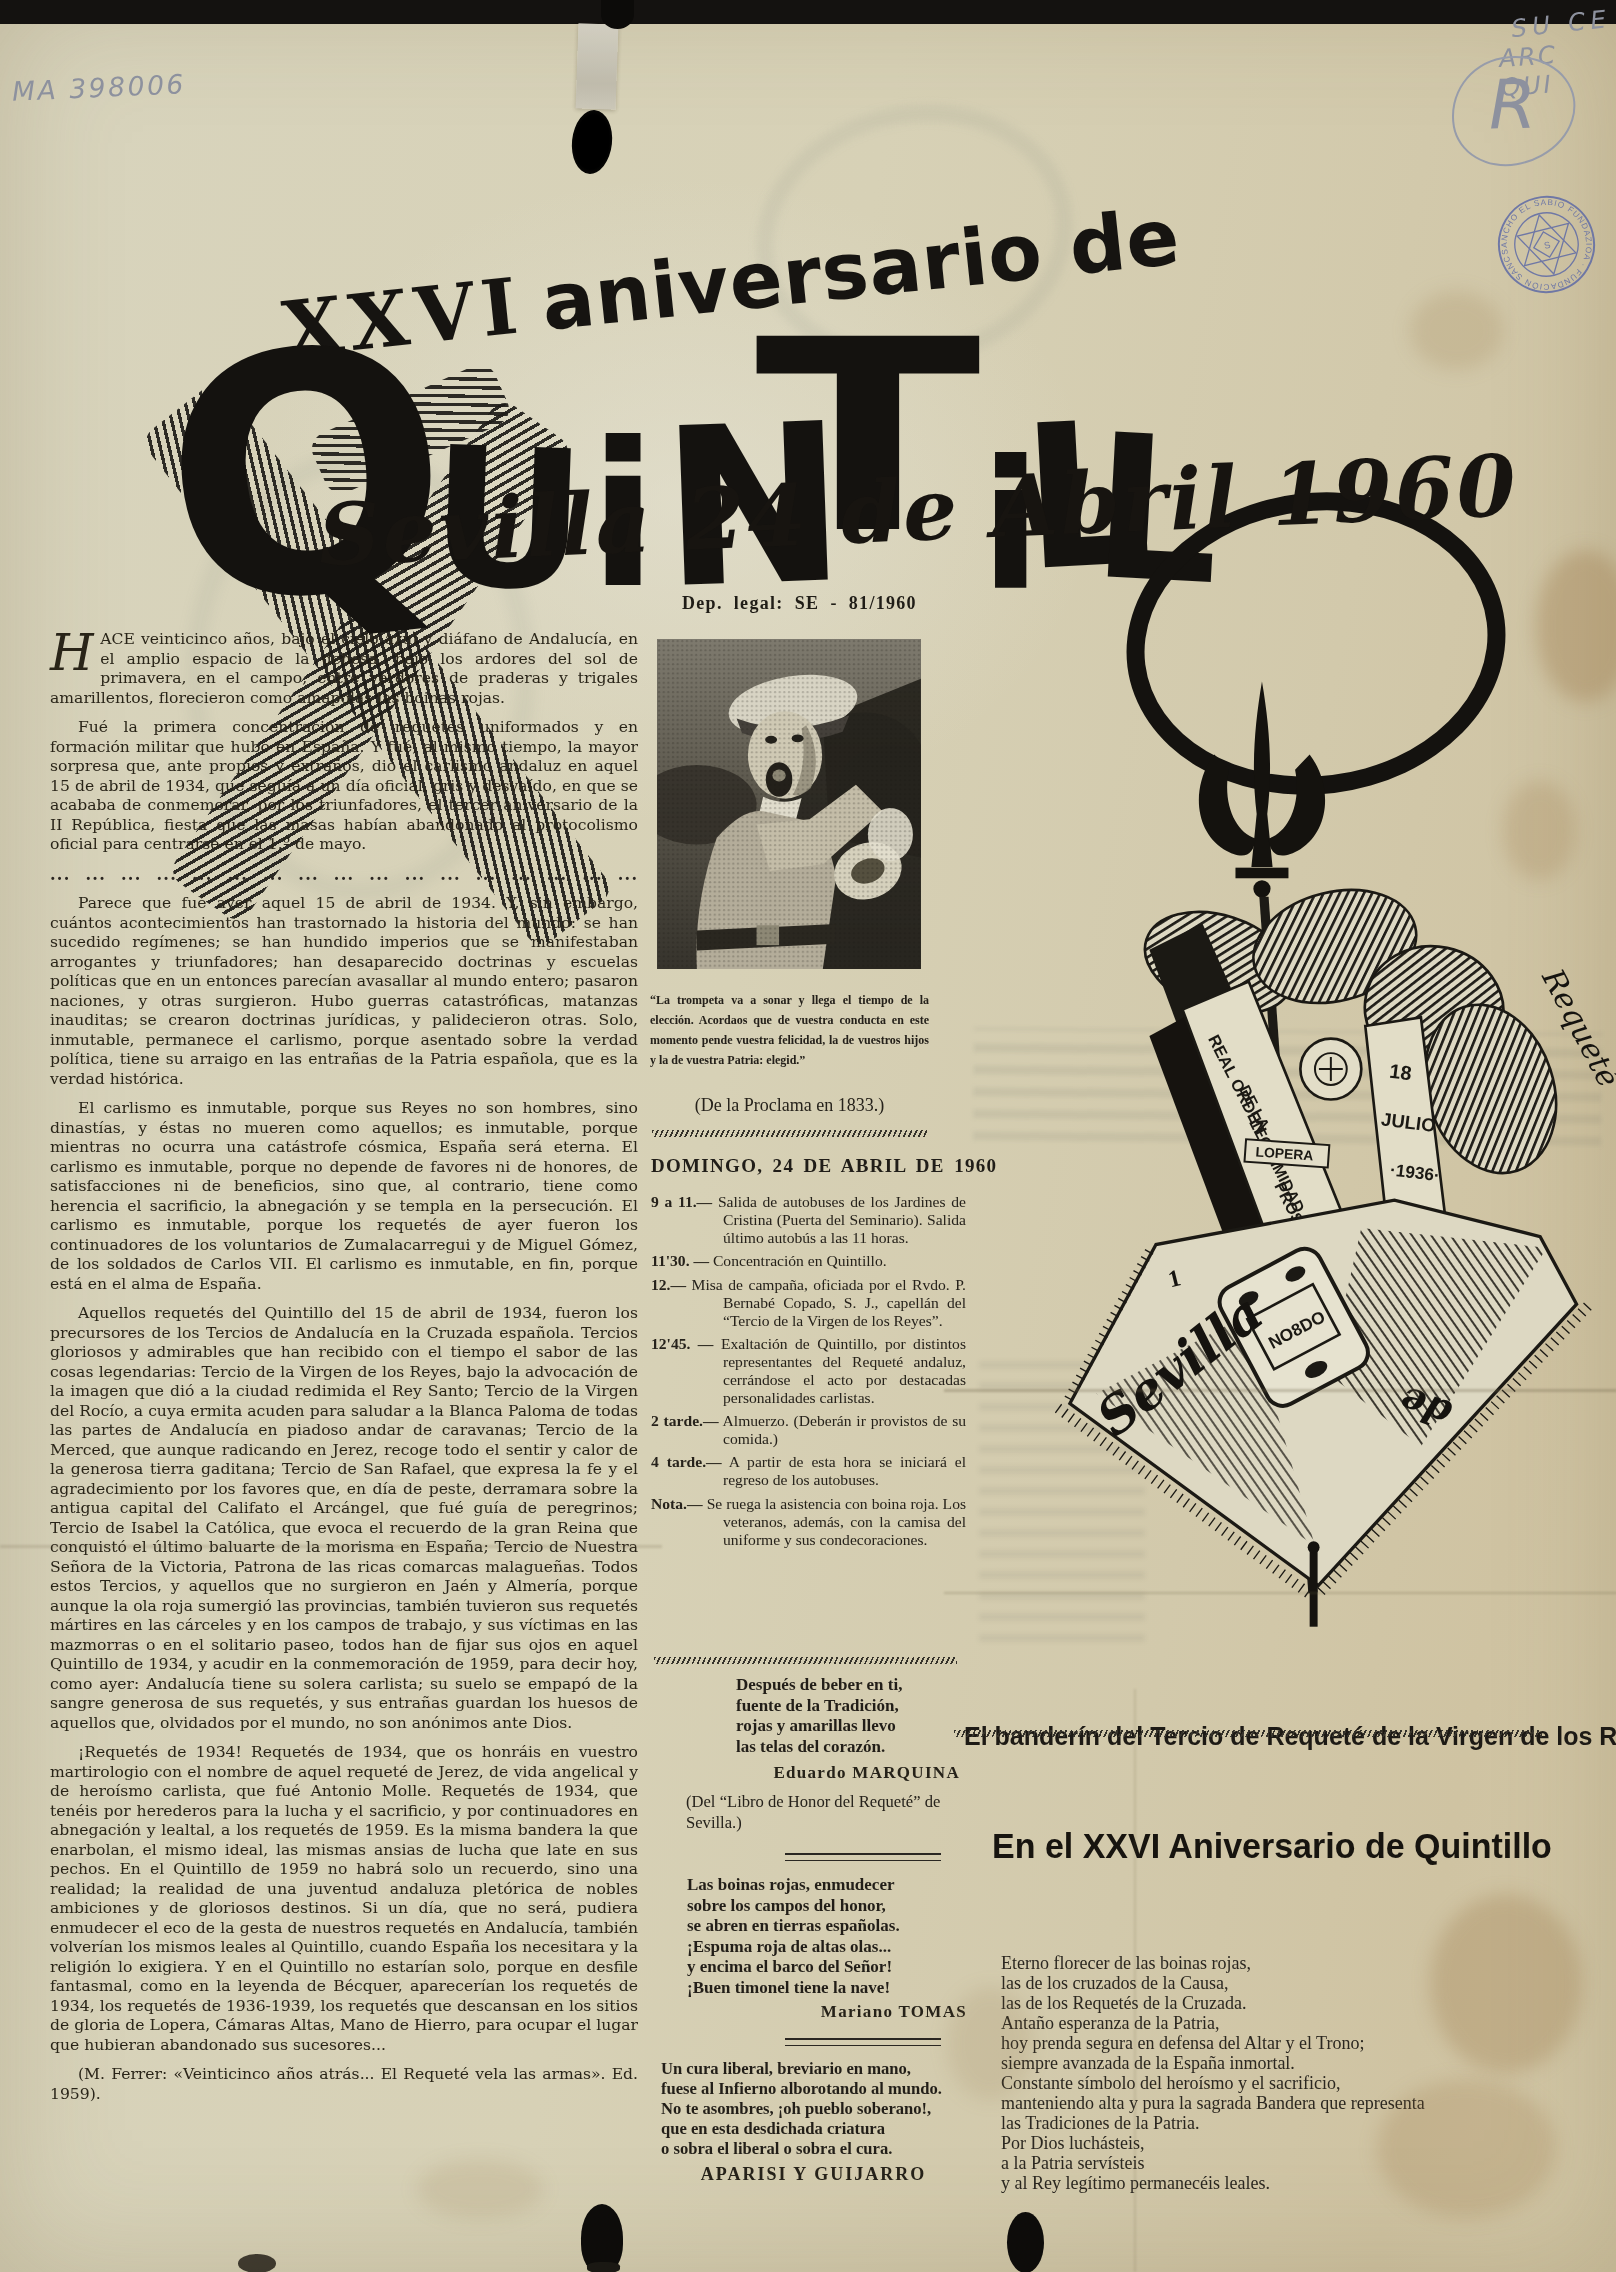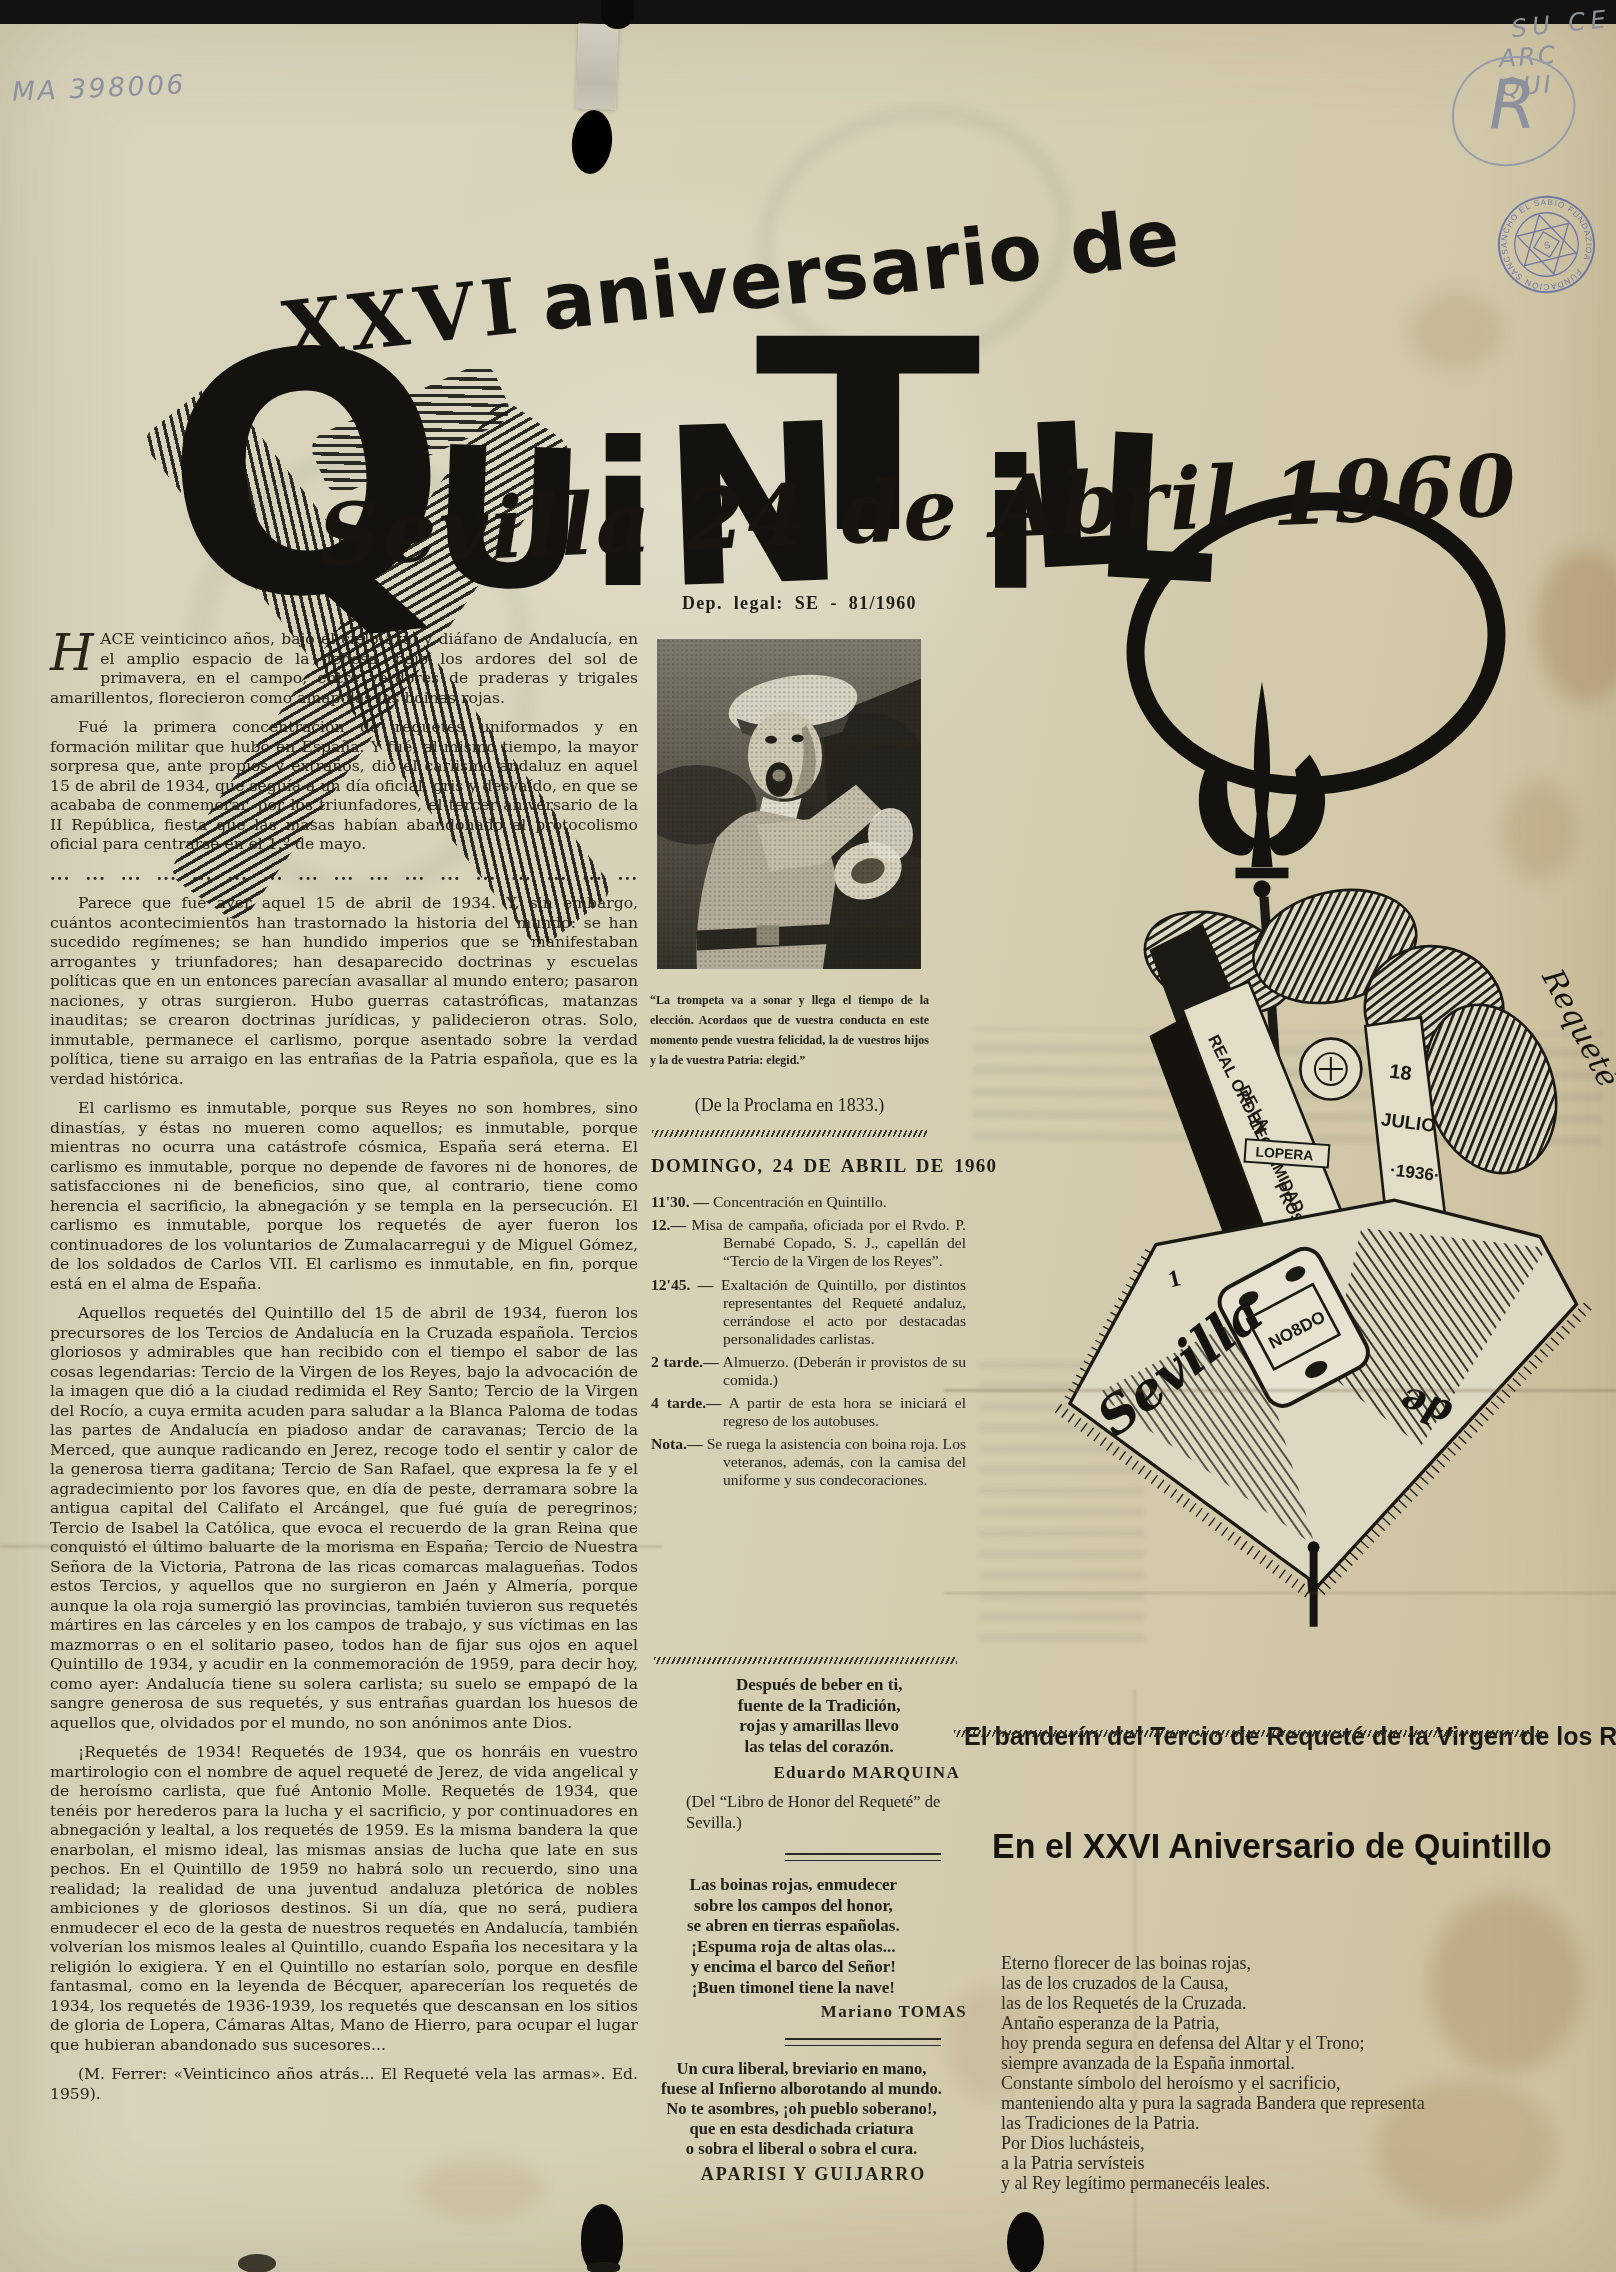--- a/index.html
+++ b/index.html
@@ -62,21 +62,21 @@
   .photo-caption{left:650px;top:990px;width:279px;font-size:12px;line-height:20px;font-weight:bold;
     text-align:justify;color:#24201a;}
   .photo-attr{left:650px;top:1095px;width:279px;text-align:center;font-size:18px;color:#26221b;}
   .zigzag{background:repeating-linear-gradient(115deg,#35322a 0 1.7px,transparent 1.7px 4.6px);}
   .zz0{left:652px;top:1130px;width:275px;height:6.6px;}
   .sched-title{left:651px;top:1155px;font-size:19px;font-weight:bold;letter-spacing:1.3px;word-spacing:3.3px;color:#201d18;white-space:nowrap;}
   .schedule{left:651px;top:1193px;width:315px;font-size:15.6px;line-height:18px;color:#26221b;text-align:justify;}
   .schedule .si{padding-left:72px;text-indent:-72px;margin-bottom:5.3px;}
   .schedule .st{font-weight:bold;}
   .zz1{left:654px;top:1657px;width:303px;height:6.6px;}
-  .mpoem{font-size:17px;line-height:20.5px;font-weight:bold;color:#221e18;white-space:nowrap;text-align:center;}
+  .mpoem{font-size:17px;line-height:20.5px;font-weight:bold;color:#221e18;white-space:nowrap;}
   .poem1{left:736px;top:1675px;}
   .poem1-author{left:722px;top:1763px;width:238px;text-align:right;font-size:17px;font-weight:bold;letter-spacing:1.3px;}
   .poem1-src{left:686px;top:1792px;width:290px;font-size:16.6px;line-height:20.5px;color:#26221b;}
   .dsep{height:4.6px;border-top:2.6px solid #2a2722;border-bottom:1.3px solid #2a2722;}
   .dsep1{left:785px;top:1853px;width:156px;}
   .poem2{left:687px;top:1875px;}
   .poem2-author{left:742px;top:2002px;width:225px;text-align:right;font-size:17px;font-weight:bold;letter-spacing:1.3px;}
   .dsep2{left:785px;top:2038px;width:156px;}
   .poem3{left:661px;top:2059px;font-size:16.6px;line-height:20px;}
   .poem3-author{left:661px;top:2164px;width:305px;text-align:center;font-size:18px;font-weight:bold;letter-spacing:2px;}
@@ -220,20 +220,21 @@
       <rect width="398" height="498" fill="url(#ht)" opacity=".22"></rect>
     </svg>
   </div>
   <div class="abs photo-caption">“La trompeta va a sonar y llega el tiempo de la elección. Acordaos que de vuestra conducta en este momento pende vuestra felicidad, la de vuestros hijos y la de vuestra Patria: elegid.”</div>
   <div class="abs photo-attr">(De la Proclama en 1833.)</div>
 
   <div class="abs zigzag zz0"></div>
 
   <div class="abs sched-title">DOMINGO, 24 DE ABRIL DE 1960</div>
   <div class="abs schedule">
+    <div class="si"><span class="st">9 a 11.—</span> <span>Salida de autobuses de los Jardines de Cristina (Puerta del Seminario). Salida último autobús a las 11 horas.</span></div>
     <div class="si"><span class="st">11'30. —</span> <span>Concentración en Quintillo.</span></div>
     <div class="si"><span class="st">12.—</span> <span>Misa de campaña, oficiada por el Rvdo. P. Bernabé Copado, S. J., capellán del “Tercio de la Virgen de los Reyes”.</span></div>
     <div class="si"><span class="st">12'45. —</span> <span>Exaltación de Quintillo, por distintos representantes del Requeté andaluz, cerrándose el acto por destacadas personalidades carlistas.</span></div>
     <div class="si"><span class="st">2 tarde.—</span> <span>Almuerzo. (Deberán ir provistos de su comida.)</span></div>
     <div class="si"><span class="st">4 tarde.—</span> <span>A partir de esta hora se iniciará el regreso de los autobuses.</span></div>
     <div class="si"><span class="st">Nota.—</span> <span>Se ruega la asistencia con boina roja. Los veteranos, además, con la camisa del uniforme y sus condecoraciones.</span></div>
   </div>
 
   <div class="abs zigzag zz1"></div>
 

